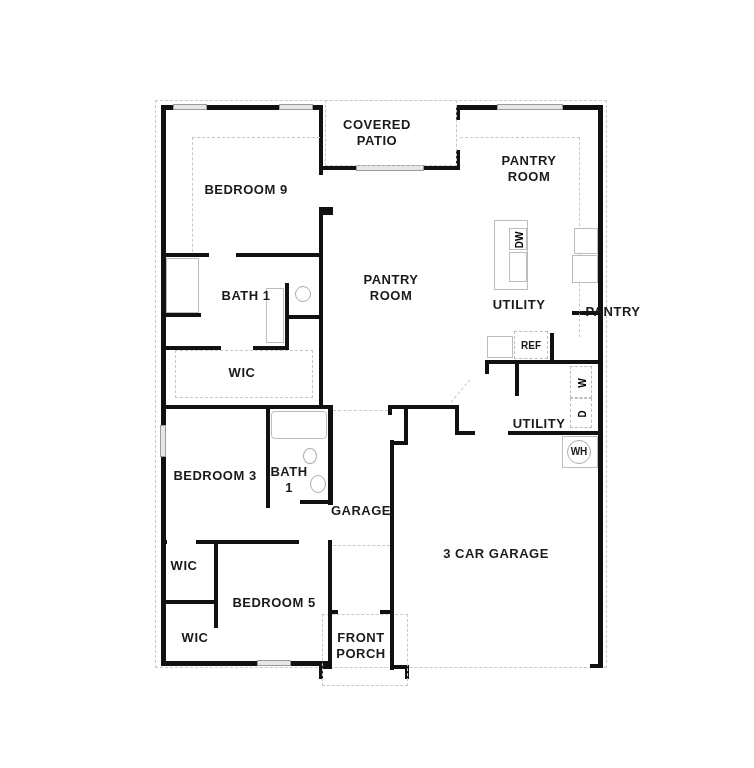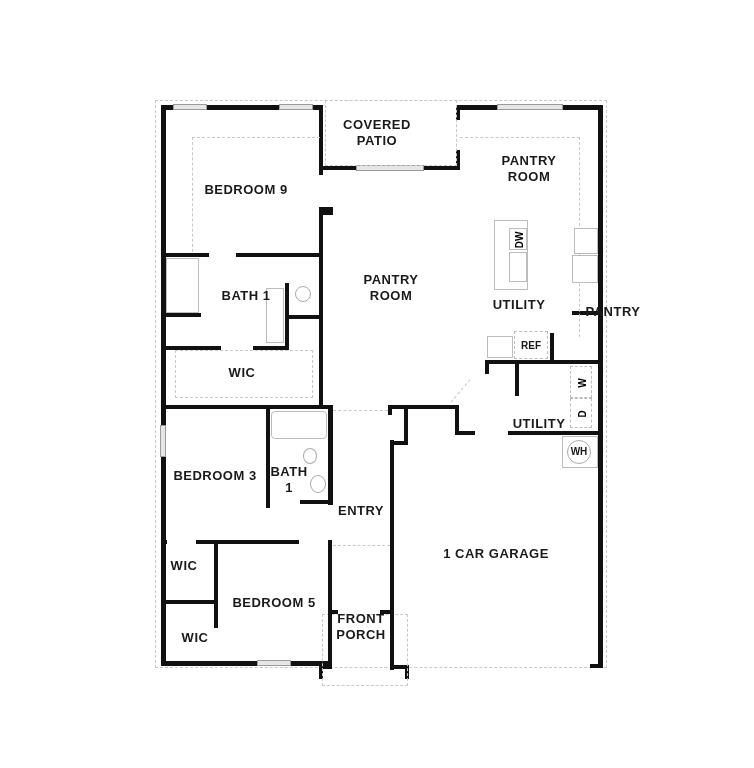--- a/index.html
+++ b/index.html
@@ -148,20 +148,20 @@
   <span class="lbl" style="left:391px;top:288px;">PANTRY
 ROOM</span>
   <span class="lbl" style="left:519px;top:305px;">UTILITY</span>
   <span class="lbl" style="left:567px;top:312px;margin-left:46px;">PANTRY</span>
   <span class="lbl" style="left:214px;top:296px;margin-left:32px;">BATH 1</span>
   <span class="lbl" style="left:242px;top:373px;">WIC</span>
   <span class="lbl" style="left:539px;top:412px;margin-top:12px;">UTILITY</span>
   <span class="lbl" style="left:215px;top:476px;">BEDROOM 3</span>
   <span class="lbl" style="left:289px;top:480px;">BATH
 1</span>
-  <span class="lbl" style="left:361px;top:511px;">ENTRY</span>
-  <span class="lbl" style="left:496px;top:554px;">1 CAR GARAGE</span>
+  <span class="lbl" style="left:361px;top:511px;">GARAGE</span>
+  <span class="lbl" style="left:496px;top:554px;">3 CAR GARAGE</span>
   <span class="lbl" style="left:184px;top:566px;">WIC</span>
   <span class="lbl" style="left:274px;top:603px;">BEDROOM 5</span>
   <span class="lbl" style="left:195px;top:638px;">WIC</span>
-  <span class="lbl" style="left:361px;top:627px;">FRONT
+  <span class="lbl" style="left:361px;top:646px;">FRONT
 PORCH</span>
 </div>
 
 </body></html>

